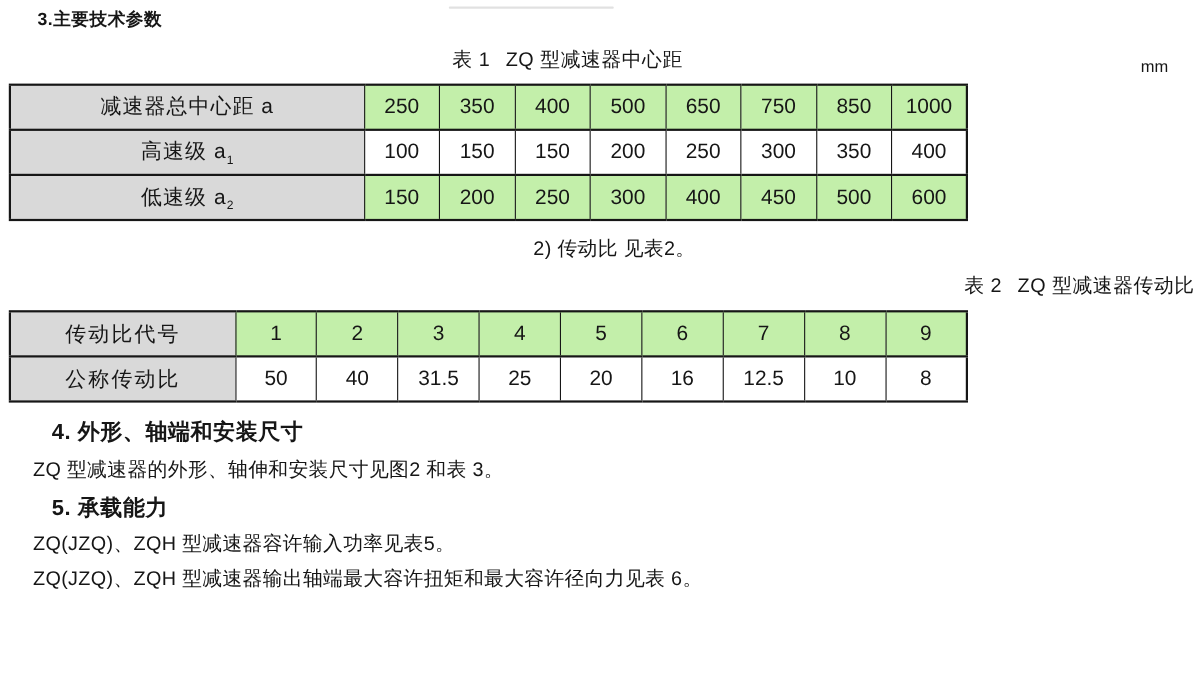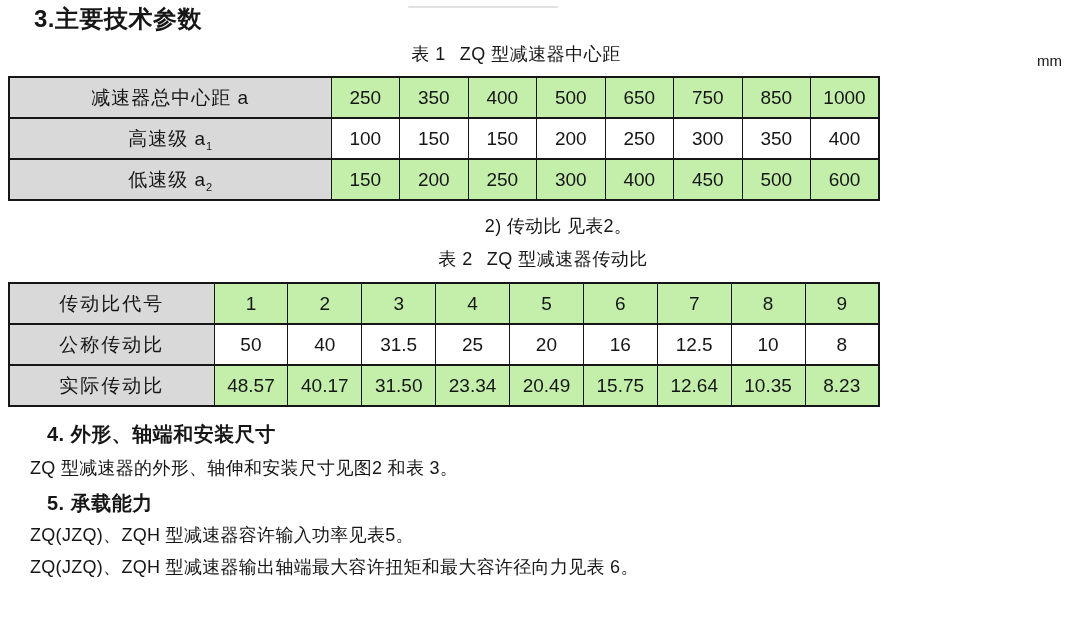--- a/index.html
+++ b/index.html
@@ -13,34 +13,34 @@
   body{
     width:1086px;height:629px;overflow:hidden;background:#ffffff;
     font-family:"Liberation Sans","DejaVu Sans",sans-serif;
     color:var(--text);
   }
   .page{position:relative;width:1086px;height:629px;}
   .crop-artifact{
     position:absolute;top:0;left:408px;width:150px;height:2px;
     background:#bdbdbd;opacity:.45;border-radius:1px;
   }
-  .h-main{margin:6px 0 0 34px;font-size:24px;line-height:26px;font-weight:600;letter-spacing:.5px;}
+  .h-main{margin:6px 0 0 34px;font-size:16px;line-height:26px;font-weight:600;letter-spacing:.5px;}
   .h-sec{font-size:20px;line-height:26px;font-weight:600;letter-spacing:.5px;}
   .h4{margin:14px 0 0 47px;}
   .h5{margin:10px 0 0 47px;}
   .para{font-size:18px;line-height:24px;letter-spacing:.3px;}
   .p1{margin:10px 0 0 31px;}
   .p2{margin:13px 0 0 31px;text-align:center;}
   .p3{margin:9px 0 0 30px;}
   .p4{margin:7px 0 0 30px;}
   .p5{margin:8px 0 0 30px;}
 
   .caption-row{position:relative;width:100%;text-align:center;}
   .cap1{margin-top:9px;height:30px;}
-  .cap2{margin-top:8px;height:26px;}
+  .cap2{margin-top:8px;height:26px;text-align:right;}
   .caption{display:inline-block;font-size:18px;font-weight:500;letter-spacing:.5px;line-height:26px;}
   .cap1 .caption{position:relative;left:-27px;text-align:right;}
   .cap-title{margin-left:14px;}
   .unit{position:absolute;right:24px;bottom:2px;font-size:15px;line-height:17px;}
 
   table.dtable{
     margin-left:8px;width:872px;
     border-collapse:collapse;table-layout:fixed;
     border:2px solid var(--border);
   }
@@ -164,32 +164,20 @@
       <td class="val">50</td>
       <td class="val">40</td>
       <td class="val">31.5</td>
       <td class="val">25</td>
       <td class="val">20</td>
       <td class="val">16</td>
       <td class="val">12.5</td>
       <td class="val">10</td>
       <td class="val">8</td>
     </tr>
-    <tr class="shaded">
-      <td class="lbl">实际传动比</td>
-      <td class="val">48.57</td>
-      <td class="val">40.17</td>
-      <td class="val">31.50</td>
-      <td class="val">23.34</td>
-      <td class="val">20.49</td>
-      <td class="val">15.75</td>
-      <td class="val">12.64</td>
-      <td class="val">10.35</td>
-      <td class="val">8.23</td>
-    </tr>
   </tbody>
     </table>
 
   <div class="h-sec h4">4. 外形、轴端和安装尺寸</div>
   <div class="para p3">ZQ 型减速器的外形、轴伸和安装尺寸见图2 和表 3。</div>
   <div class="h-sec h5">5. 承载能力</div>
   <div class="para p4">ZQ(JZQ)、ZQH 型减速器容许输入功率见表5。</div>
   <div class="para p5">ZQ(JZQ)、ZQH 型减速器输出轴端最大容许扭矩和最大容许径向力见表 6。</div>
 
 </div>

